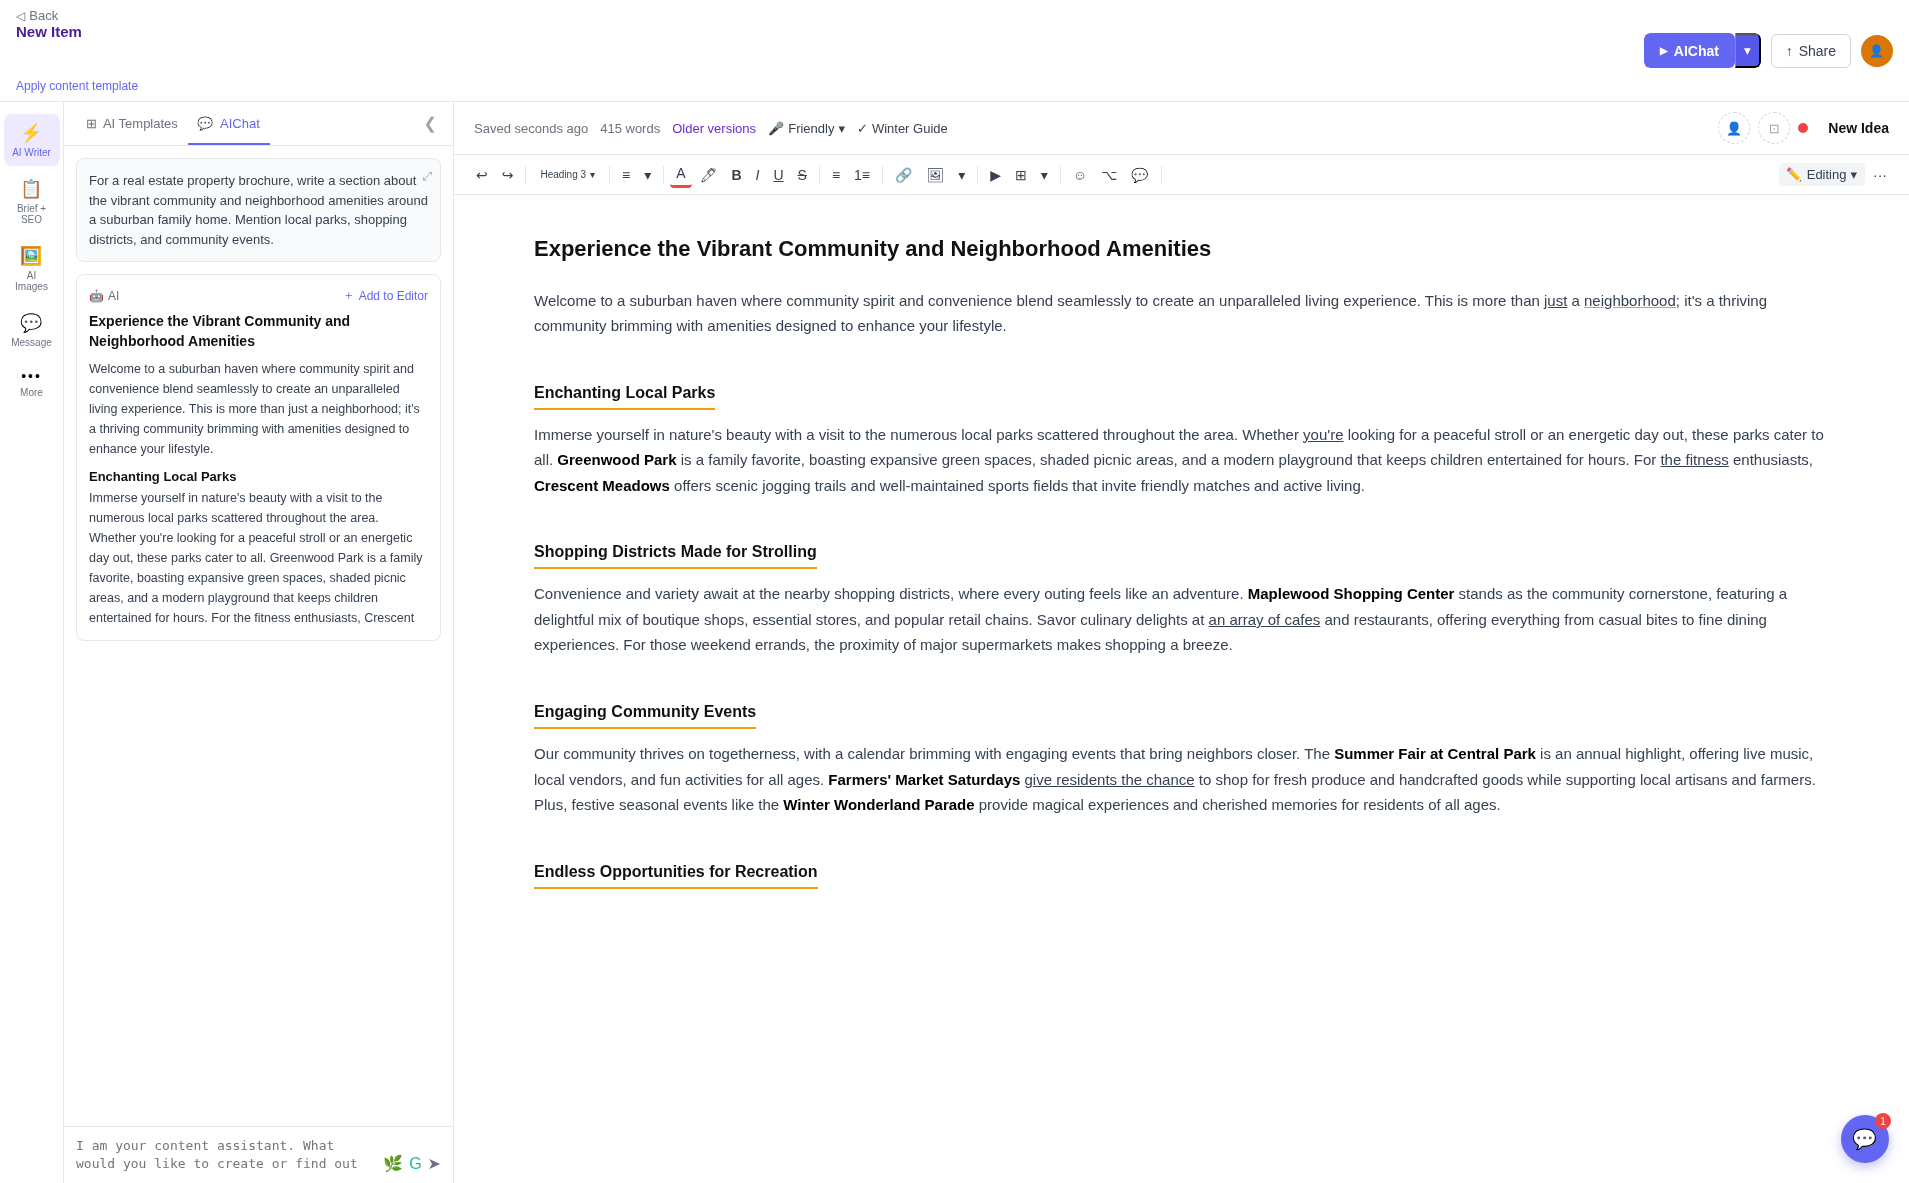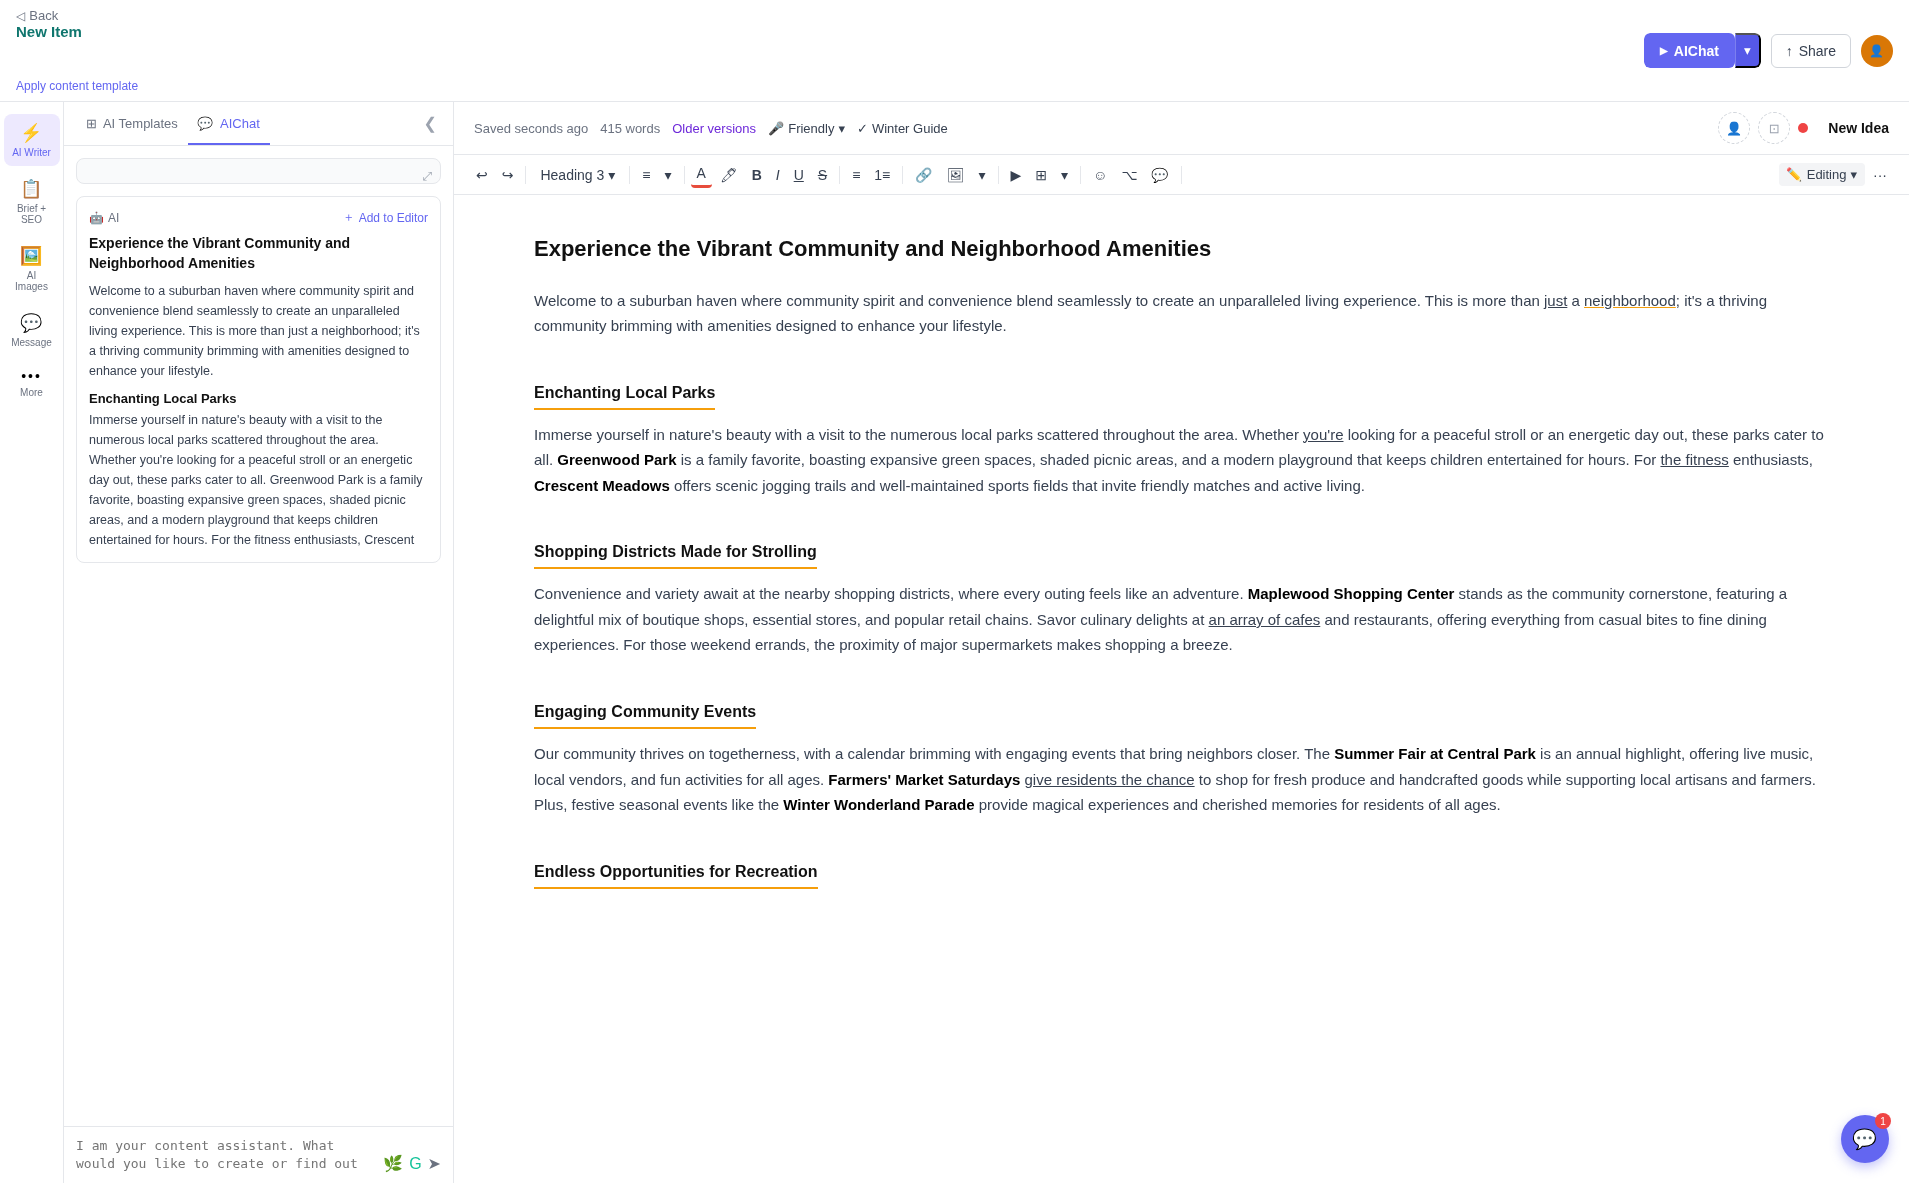--- a/index.html
+++ b/index.html
@@ -3,21 +3,21 @@
   <meta charset="utf-8">
   <style>
     * { box-sizing: border-box; margin: 0; padding: 0; }
     body { font-family: -apple-system, BlinkMacSystemFont, 'Segoe UI', sans-serif; background: #fff; display: flex; flex-direction: column; height: 100vh; overflow: hidden; }
 
     
     .topbar { display: flex; align-items: center; justify-content: space-between; padding: 8px 16px; border-bottom: 1px solid #e5e7eb; min-height: 56px; }
     .topbar-left { display: flex; flex-direction: column; }
     .back-btn { display: flex; align-items: center; gap: 4px; color: #6b7280; font-size: 13px; cursor: pointer; background: none; border: none; }
     .back-icon { font-size: 12px; }
-    .item-title { font-size: 15px; font-weight: 600; color: #0f766e; }
+    .item-title { font-size: 15px; font-weight: 600; color: #4c1d95; }
     .apply-template { font-size: 12px; color: #6366f1; cursor: pointer; margin-top: 39px; }
     .topbar-right { display: flex; align-items: center; gap: 10px; }
     .publish-btn { display: flex; align-items: center; gap: 6px; background: #6366f1; color: #fff; border: none; border-radius: 6px; padding: 8px 16px; font-size: 14px; font-weight: 600; cursor: pointer; }
     .publish-btn .play-icon { font-size: 10px; }
     .publish-chevron { background: #5558e8; border-left: 1px solid #7c7fef; padding: 8px 8px; border-radius: 0 6px 6px 0; cursor: pointer; color: #fff; }
     .publish-wrap { display: flex; border-radius: 6px; overflow: hidden; }
     .share-btn { display: flex; align-items: center; gap: 6px; background: #fff; color: #374151; border: 1px solid #d1d5db; border-radius: 6px; padding: 8px 14px; font-size: 14px; cursor: pointer; }
     .avatar { width: 32px; height: 32px; border-radius: 50%; background: #d97706; overflow: hidden; display: flex; align-items: center; justify-content: center; color: #fff; font-size: 12px; }
 
     
@@ -64,21 +64,21 @@
     .older-versions { color: #6d28d9; cursor: pointer; text-decoration: none; font-weight: 500; }
     .friendly-btn { display: flex; align-items: center; gap: 4px; color: #374151; cursor: pointer; font-size: 13px; background: none; border: none; }
     .style-guide-btn { display: flex; align-items: center; gap: 4px; color: #374151; cursor: pointer; font-size: 13px; background: none; border: none; }
     .editor-topbar-right { display: flex; align-items: center; gap: 8px; }
     .circle-btn { width: 32px; height: 32px; border-radius: 50%; border: 1.5px dashed #d1d5db; background: none; cursor: pointer; display: flex; align-items: center; justify-content: center; color: #9ca3af; font-size: 13px; }
     .new-idea-dot { width: 10px; height: 10px; border-radius: 50%; background: #ef4444; display: inline-block; }
 
     .toolbar { display: flex; align-items: center; padding: 6px 16px; border-bottom: 1px solid #e5e7eb; gap: 2px; flex-wrap: nowrap; overflow-x: auto; }
     .toolbar-btn { background: none; border: none; cursor: pointer; padding: 4px 6px; border-radius: 4px; color: #374151; font-size: 14px; display: flex; align-items: center; gap: 2px; }
     .toolbar-sep { width: 1px; height: 18px; background: #e5e7eb; margin: 0 4px; }
-    .heading-select { display: flex; align-items: center; gap: 4px; padding: 4px 8px; border-radius: 4px; cursor: pointer; font-size: 14px; color: #374151; border: none; background: none; }
+    .heading-select { display: flex; align-items: center; gap: 4px; padding: 4px 8px; border-radius: 4px; cursor: pointer; font-size: 10px; color: #374151; border: none; background: none; }
     .editing-badge { display: flex; align-items: center; gap: 4px; font-size: 13px; color: #374151; margin-left: auto; padding: 4px 8px; border-radius: 4px; background: #f3f4f6; }
 
     .editor-content { flex: 1; overflow-y: auto; padding: 40px 80px; }
     .doc-title { font-size: 22px; font-weight: 700; color: #111; margin-bottom: 24px; line-height: 1.3; }
     .doc-body { font-size: 15px; color: #374151; line-height: 1.7; }
     .doc-body p { margin-bottom: 16px; }
     .doc-subheading { font-size: 16px; font-weight: 700; color: #111; margin: 24px 0 12px; border-bottom: 2px solid #f59e0b; display: inline-block; padding-bottom: 2px; }
     .doc-body strong { font-weight: 700; color: #000000; }
     .underlined { text-decoration: underline; }
     .gold-underline { text-decoration: underline; text-decoration-color: #f59e0b; }
@@ -146,20 +146,21 @@
         <span>AI Templates</span>
       </div>
       <div class="panel-tab active">
         <span>💬</span>
         <span>AIChat</span>
       </div>
       <button class="panel-collapse">❮</button>
     </div>
     <div class="panel-body">
       <div class="prompt-box">
+        <span>For a real estate property brochure, write a section about the vibrant community and neighborhood amenities around a suburban family home. Mention local parks, shopping districts, and community events.</span>
         <span class="expand-icon">⤢</span>
       </div>
       <div class="ai-result">
         <div class="ai-result-header">
           <div class="ai-badge">
             <span>🤖</span>
             <span>AI</span>
           </div>
           <button class="add-editor-btn">
             <span>＋</span>

